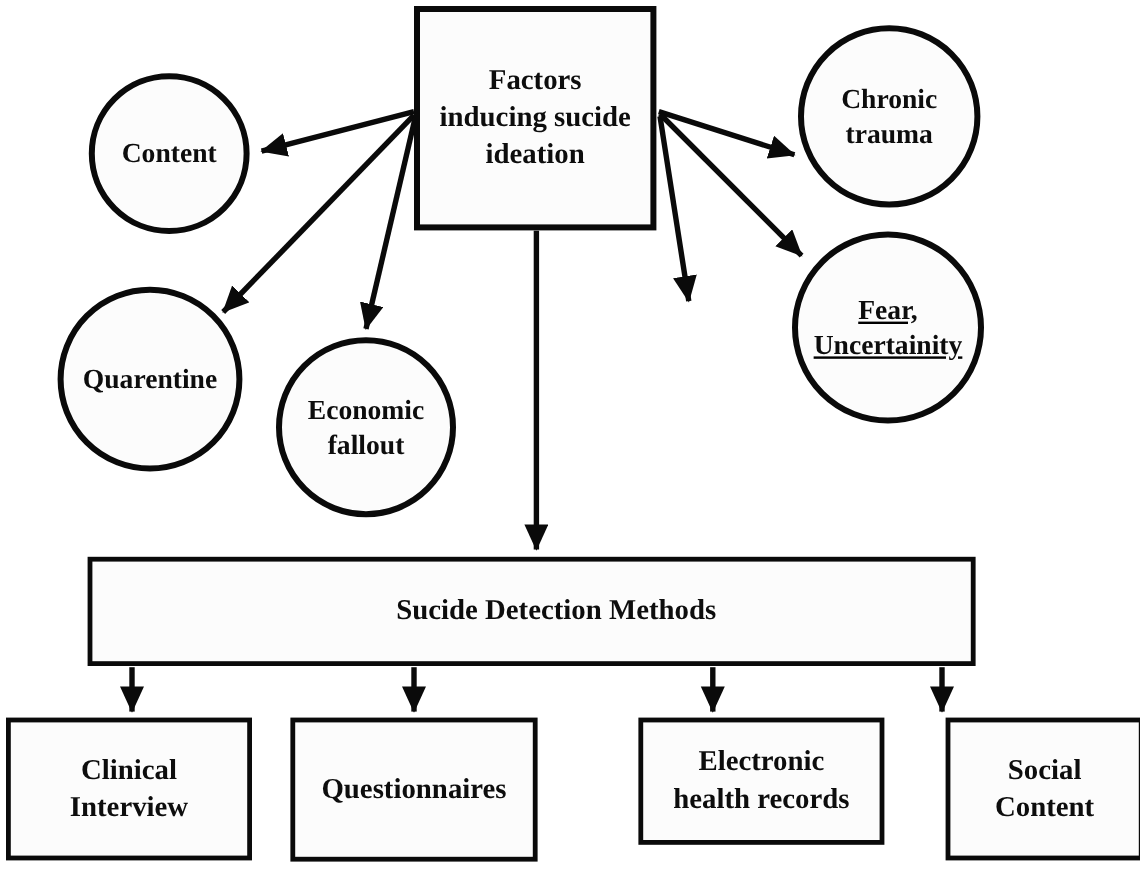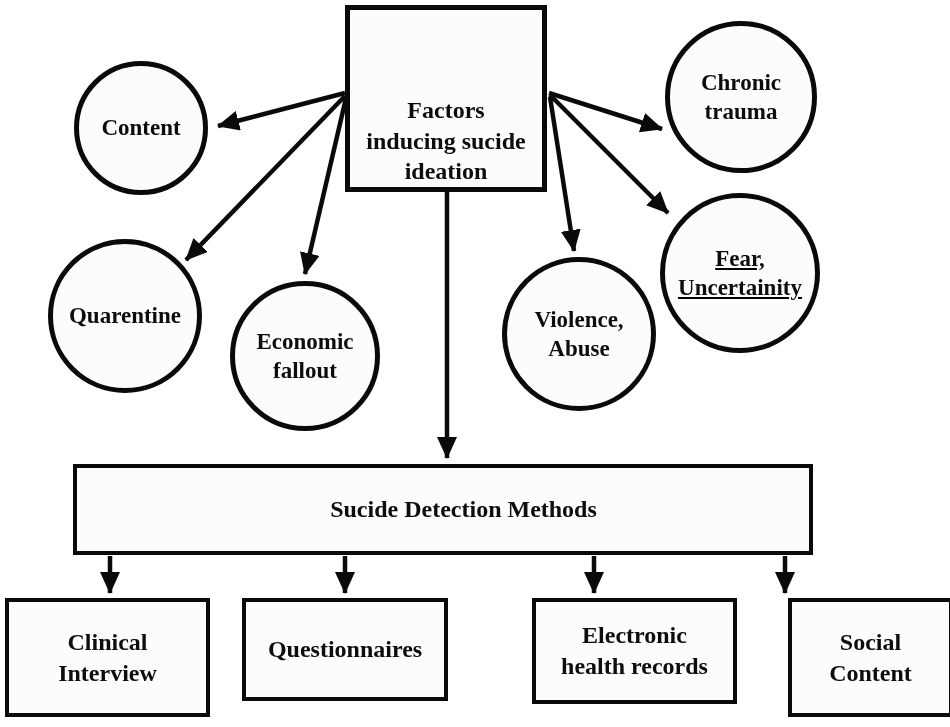--- a/index.html
+++ b/index.html
@@ -39,21 +39,20 @@
     font-size: 23px;
     line-height: 1.28;
     padding: 0 4px;
   }
   .circle {
     border-radius: 50%;
     border-width: 5px;
   }
   .top-box {
     border-width: 5px;
-    align-items: flex-end;
   }
   .top-box .lbl, .wide-box .lbl, .bottom-box .lbl {
     font-size: 24px;
   }
 </style>
 </head>
 <body>
 
 <div class="canvas">
 
@@ -95,40 +94,36 @@
 
   <div class="node circle" style="left:48px; top:239px; width:154px; height:154px;">
     <span class="lbl">Quarentine</span>
   </div>
 
   <div class="node circle" style="left:230px; top:281px; width:150px; height:150px;">
     <span class="lbl">Economic
 fallout</span>
   </div>
 
-  <div class="node circle" style="left:502px; top:257px; width:154px; height:154px;">
-    <span class="lbl">Violence,
-Abuse</span>
-  </div>
 
   <div class="node circle" style="left:660px; top:193px; width:160px; height:160px;text-decoration:underline;">
     <span class="lbl">Fear,
 Uncertainity</span>
   </div>
 
   <div class="node wide-box" style="left:73px; top:464px; width:740px; height:91px;padding-left:41px;">
     <span class="lbl">Sucide Detection Methods</span>
   </div>
 
   <div class="node bottom-box" style="left:5px; top:598px; width:205px; height:119px;">
     <span class="lbl">Clinical
 Interview</span>
   </div>
 
-  <div class="node bottom-box" style="left:242px; top:598px; width:206px; height:103px;">
+  <div class="node bottom-box" style="left:242px; top:598px; width:206px; height:120px;">
     <span class="lbl">Questionnaires</span>
   </div>
 
   <div class="node bottom-box" style="left:490px; top:598px; width:205px; height:106px;margin-left:42px;">
     <span class="lbl">Electronic
 health records</span>
   </div>
 
   <div class="node bottom-box" style="left:740px; top:598px; width:165px; height:119px;margin-left:48px;">
     <span class="lbl">Social Content</span>

